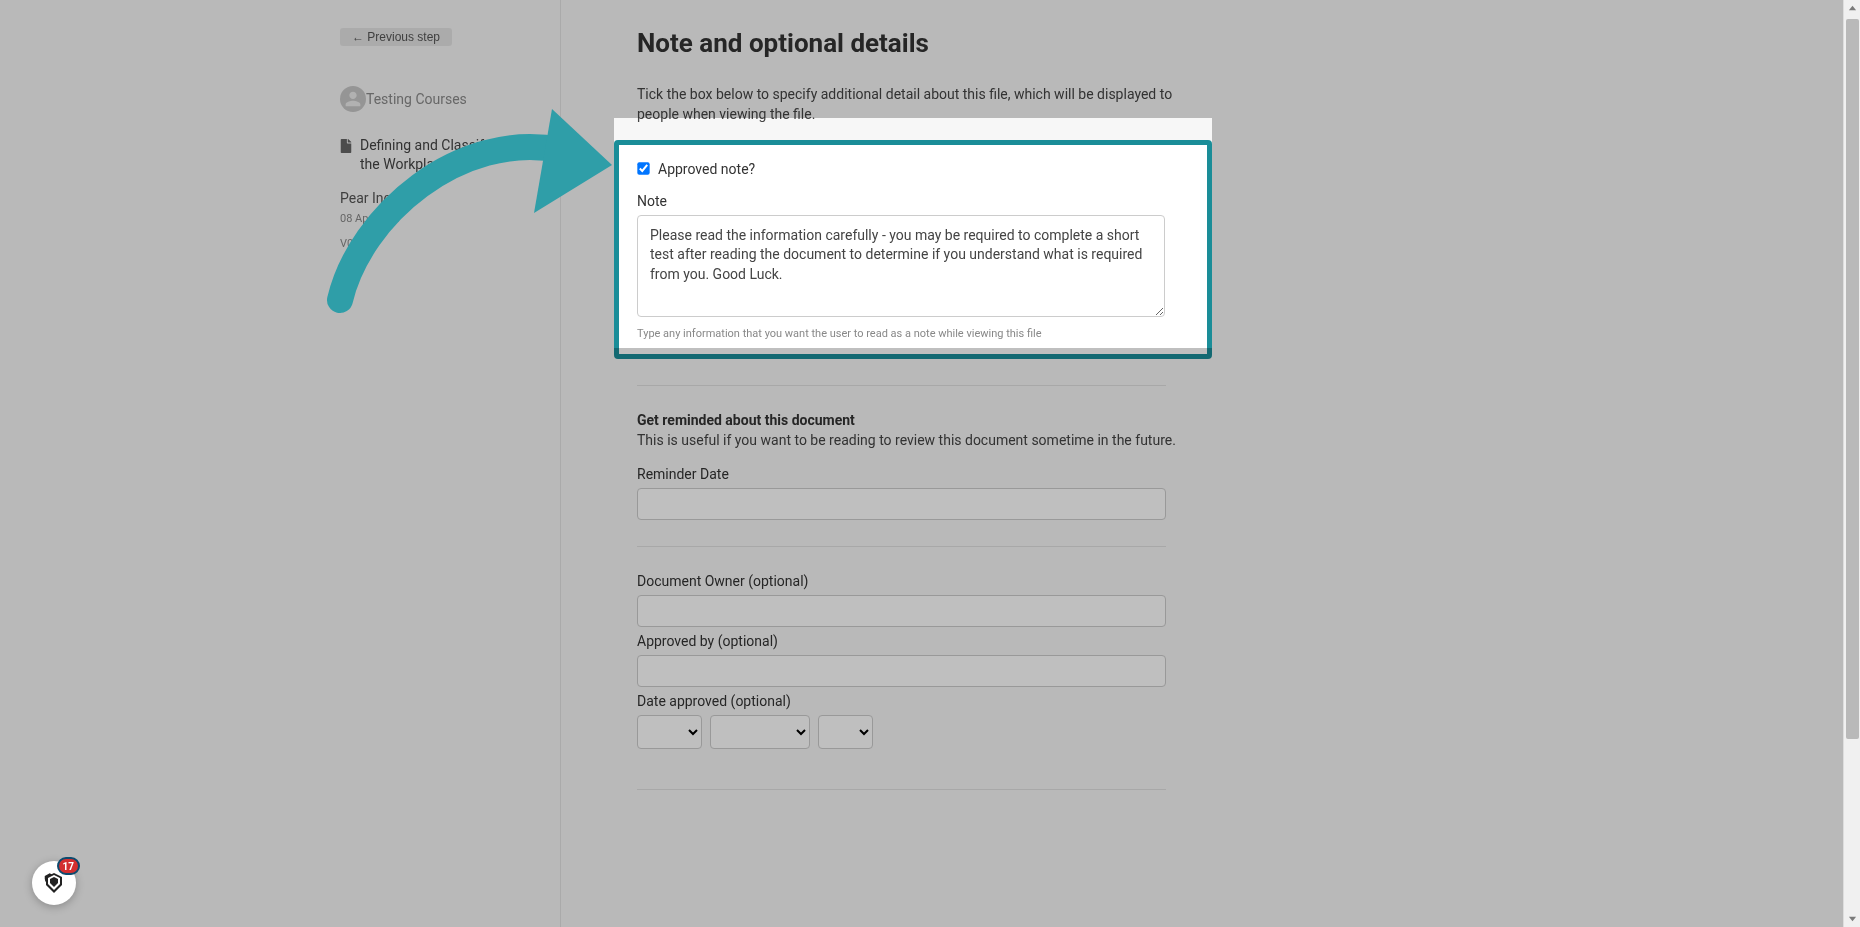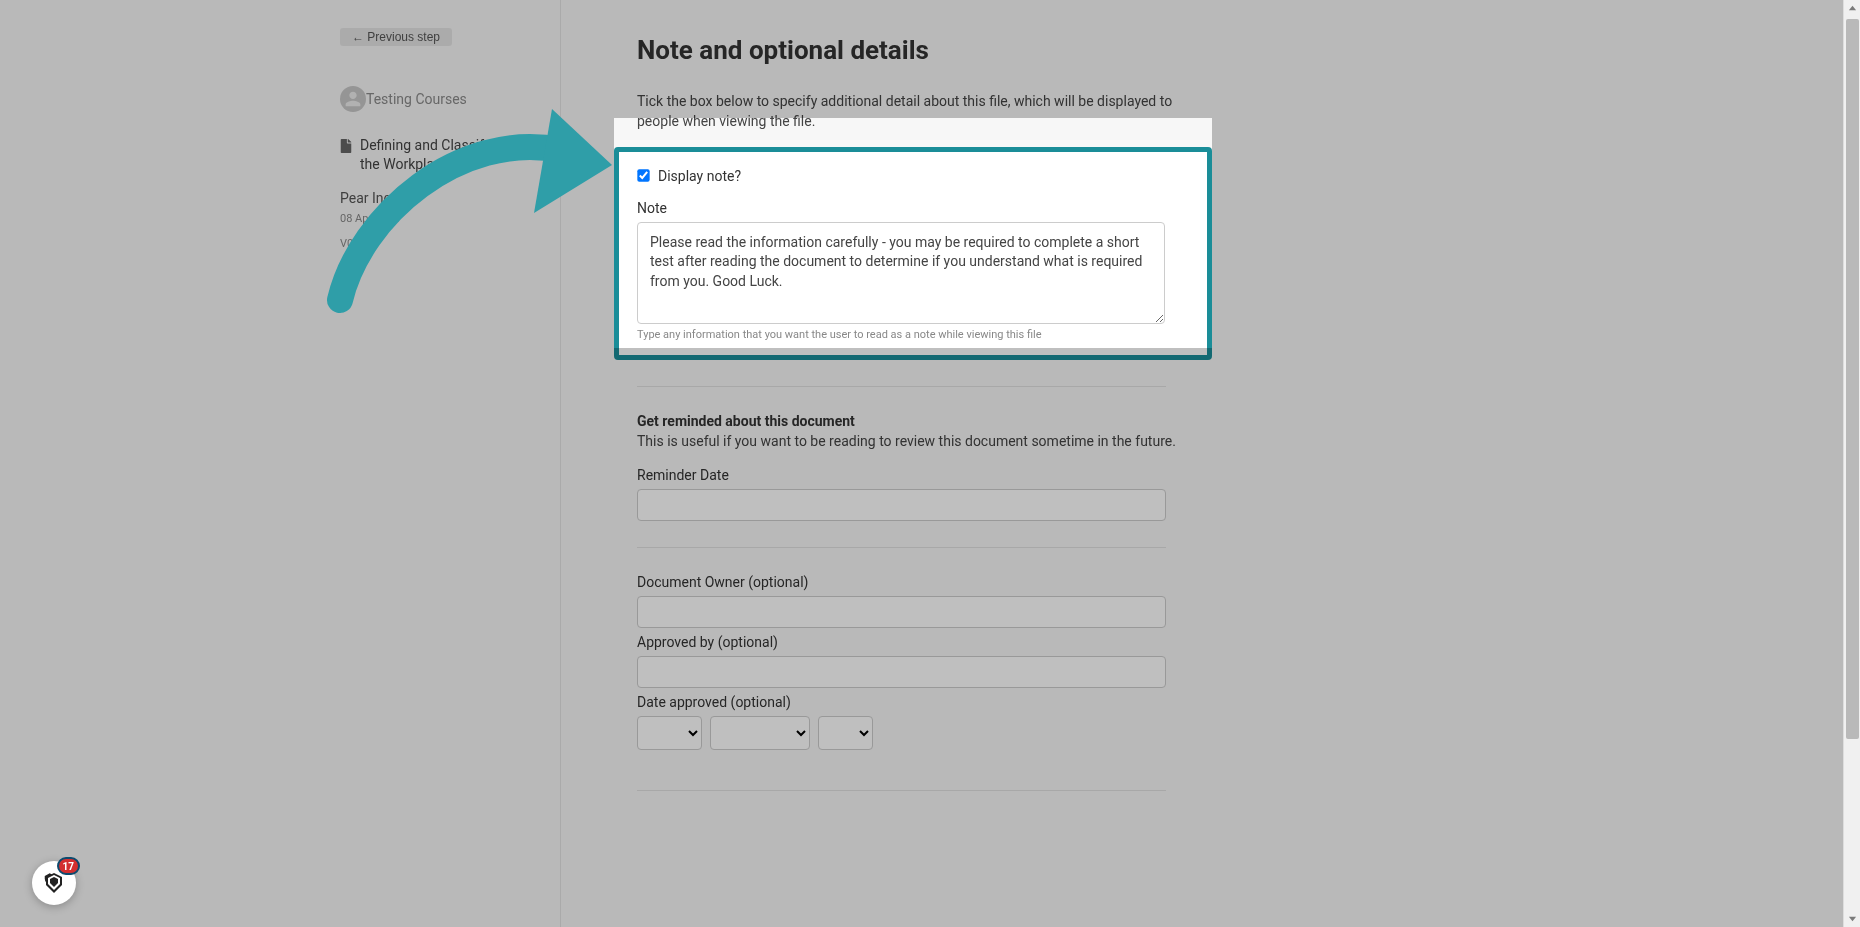--- a/index.html
+++ b/index.html
@@ -75,21 +75,21 @@
       width: 1px;
       background: #e3e3e3;
     }
 
     
     .main {
       position: absolute;
       left: 637px;
       top: 0;
       width: 575px;
-      padding-top: 35px;
+      padding-top: 28px;
     }
     .main-title {
       font-size: 26px;
       font-weight: 700;
       color: #333;
     }
     .intro-text {
       margin-top: 26px;
       font-size: 14px;
       color: #444;
@@ -126,21 +126,21 @@
       font-size: 14px;
       color: #444;
       padding: 10px 12px;
       border: 1px solid #ccc;
       border-radius: 4px;
       line-height: 1.4;
     }
     .helper-text {
       font-size: 11px;
       color: #888;
-      margin-top: 0;
+      margin-top: 6px;
     }
     .divider-line {
       height: 1px;
       background: #e0e0e0;
       margin: 26px 0;
       width: 529px;
     }
 
     .section-title {
       font-size: 14px;
@@ -305,21 +305,21 @@
 
   <div class="vline"></div>
 
   <div class="main">
     <h1 class="main-title">Note and optional details</h1>
     <p class="intro-text">Tick the box below to specify additional detail about this file, which will be displayed to people when viewing the file.</p>
 
     <div class="highlight-box">
       <div class="check-row">
         <input type="checkbox" checked="" id="dn" style="">
-        <label for="dn">Display note?</label>
+        <label for="dn">Approved note?</label>
       </div>
       <label class="field-label">Note</label>
       <textarea class="note-textarea" id="note-ta" style="">Please read the information carefully - you may be required to complete a short test after reading the document to determine if you understand what is required from you. Good Luck.</textarea>
       <div class="helper-text">Type any information that you want the user to read as a note while viewing this file</div>
     </div>
 
     <div class="divider-line"></div>
 
     <div class="section-title">Get reminded about this document</div>
     <div class="section-desc">This is useful if you want to be reading to review this document sometime in the future.</div>

